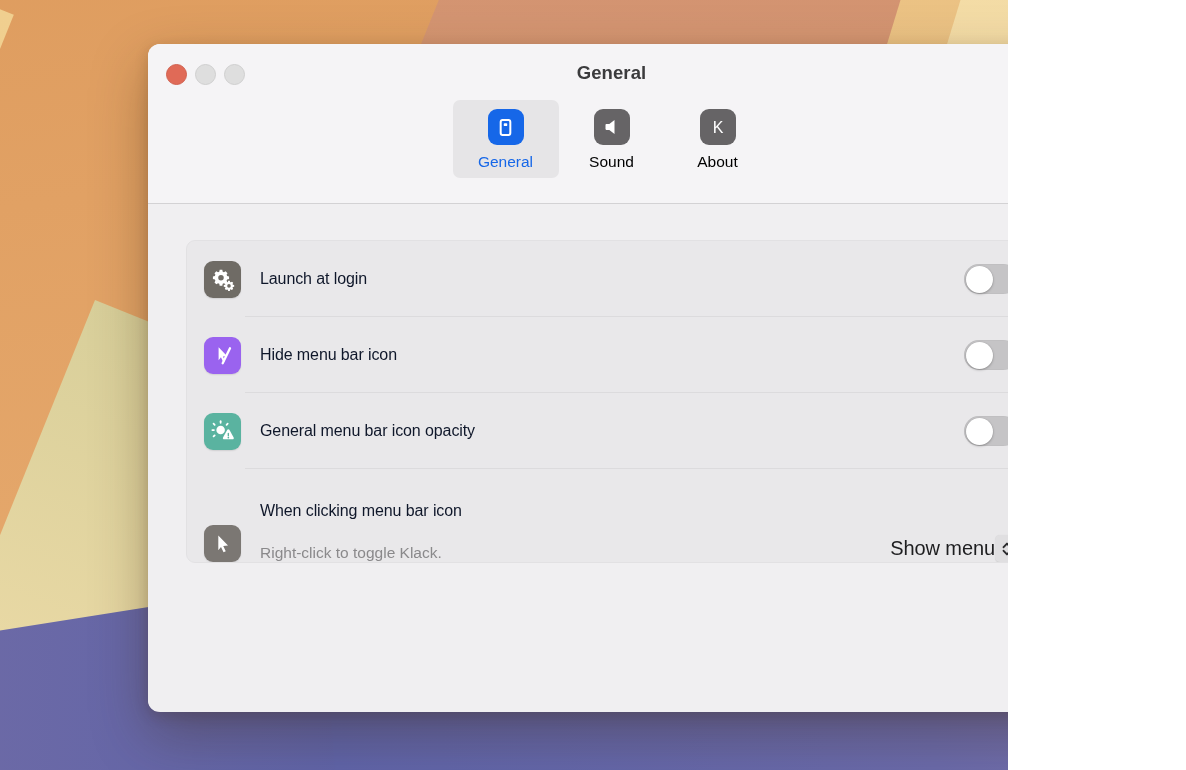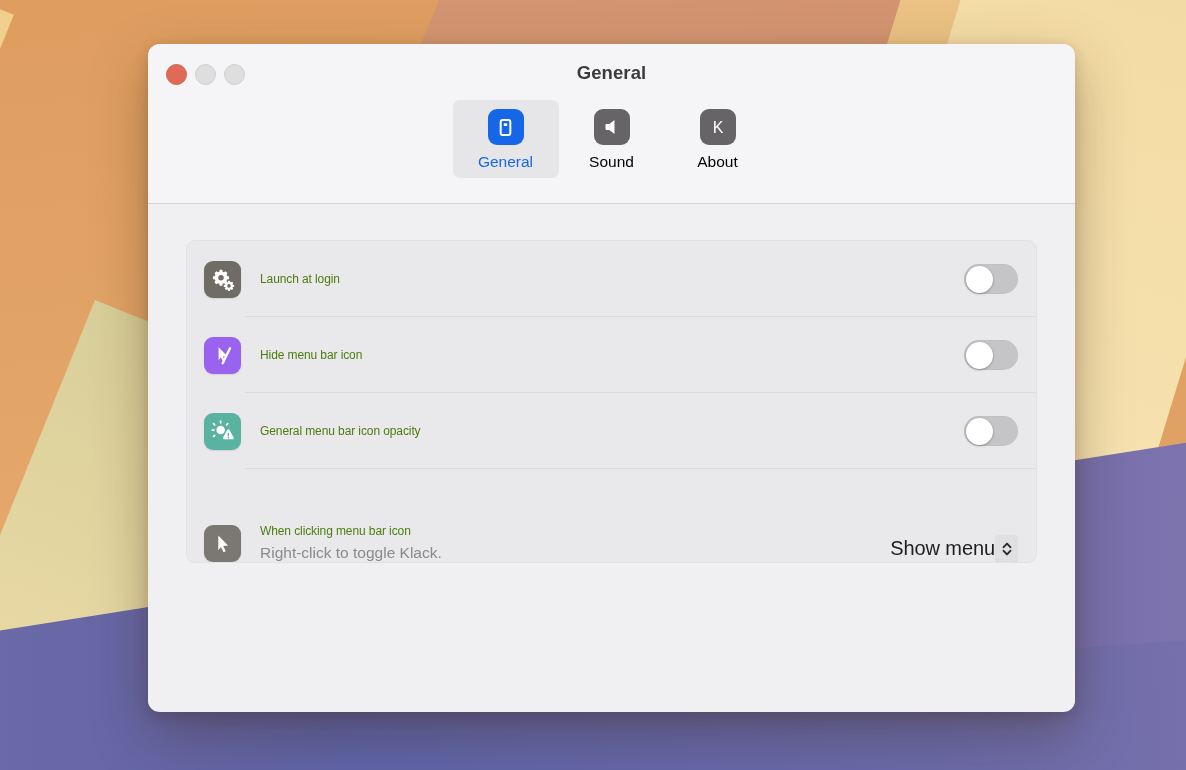--- a/index.html
+++ b/index.html
@@ -8,21 +8,21 @@
     width: 1186px;
     height: 770px;
     overflow: hidden;
     font-family: "Liberation Sans", sans-serif;
     -webkit-font-smoothing: antialiased;
   }
 
   
   #desktop {
     position: relative;
-    width: 1186px;
+    width: 1008px;
     height: 770px;
     background: #e0a164;
     overflow: hidden;
   }
   .band {
     position: absolute;
     transform-origin: top left;
   }
   
   .band-yellow-left {
@@ -190,26 +190,26 @@
     justify-content: center;
     color: #fff;
     box-shadow: 0 1px 1.5px rgba(0,0,0,.10);
   }
   .rtexts {
     margin-left: 19px;
     flex: 1 1 auto;
     min-width: 0;
   }
   .rtitle {
-    font-size: 12px;
-    color: #4d7c0f;
+    font-size: 16px;
+    color: #0f172a;
     letter-spacing: -.1px;
   }
   .rsub {
-    margin-top: 6px;
+    margin-top: 24px;
     font-size: 15.5px;
     color: #8a898b;
   }
 
   
   .toggle {
     flex: 0 0 auto;
     width: 54px; height: 30px;
     border-radius: 15px;
     background: #c5c4c6;

